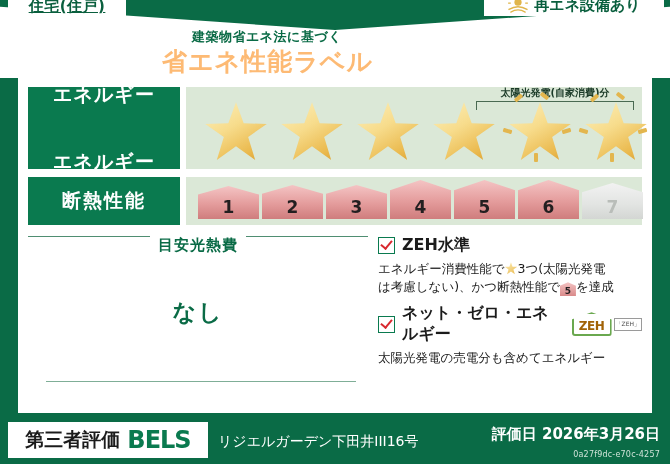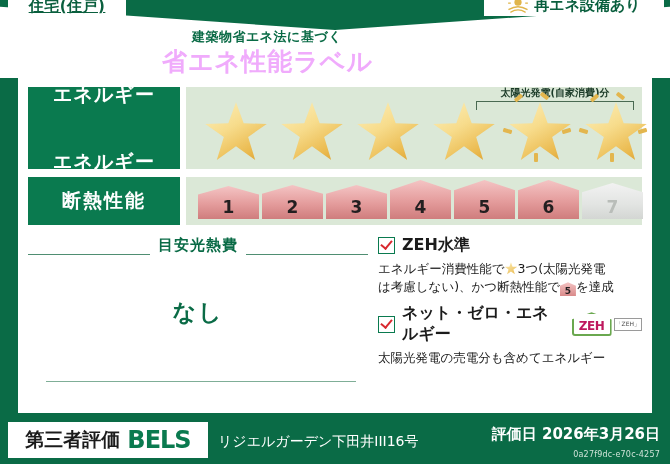--- a/index.html
+++ b/index.html
@@ -30,21 +30,21 @@
   .chevron{
     position:absolute;left:-10px;top:6px;width:690px;height:86px;background:#ffffff;
     clip-path:polygon(0% 0%,50% 28%,100% 0%,100% 100%,0% 100%);
   }
   .head-small{
     position:absolute;left:0;top:28px;width:534px;text-align:center;
     font-size:13px;font-weight:bold;color:#0a6b46;letter-spacing:.5px;
   }
   .head-big{
     position:absolute;left:0;top:45px;width:535px;text-align:center;
-    font-size:25px;font-weight:bold;color:#f0abfc;letter-spacing:1px;
+    font-size:25px;font-weight:bold;color:#fdba74;letter-spacing:1px;
   }
 
   
   .card{
     position:absolute;left:18px;top:78px;width:634px;height:335px;background:#ffffff;
   }
 
   
   .rate-row{position:relative;margin:9px 10px 0 10px;height:82px;}
   .rate-lbl{
@@ -96,21 +96,21 @@
     padding-bottom:3px;line-height:1;
   }
   .house.off .body{background:linear-gradient(180deg,#f2f2f2 0%,#e2e4e2 60%,#d3d6d3 100%);}
   .house.off .num{color:#b9bdb9;}
 
   
   .lower{position:absolute;left:10px;top:150px;right:10px;height:176px;display:flex;}
   .col-left{width:340px;position:relative;}
   .col-right{flex:1;position:relative;padding-left:10px;box-sizing:border-box;}
 
-  .cost-head{display:flex;align-items:flex-end;gap:8px;margin-top:8px;}
+  .cost-head{display:flex;align-items:flex-start;gap:8px;margin-top:8px;}
   .cost-head .rule{flex:1;height:1px;background:#4f8e72;}
   .cost-head .t{font-size:15px;font-weight:bold;color:#0a6b46;letter-spacing:1px;white-space:nowrap;}
   .cost-val{
     text-align:center;font-size:23px;font-weight:bold;color:#0a6b46;margin-top:42px;letter-spacing:2px;
   }
   .cost-rule-bot{position:absolute;left:18px;right:12px;bottom:22px;height:1px;background:#7fae97;}
 
   .zeh-item{margin-top:7px;}
   .zeh-head{display:flex;align-items:center;gap:7px;}
   .chk{
@@ -132,21 +132,21 @@
     background:linear-gradient(180deg,#f4c4c4,#d98a8a);
     clip-path:polygon(50% 0%,100% 26%,100% 100%,0% 100%,0% 26%);
     font-size:9px;font-weight:bold;color:#231f20;text-align:center;line-height:19px;
   }
   .zeh-logo{display:inline-flex;align-items:center;gap:2px;vertical-align:-5px;margin-left:4px;}
   .zeh-mark{
     width:40px;height:24px;border:2px solid #6aa84f;border-radius:3px;position:relative;
     display:flex;align-items:center;justify-content:center;box-sizing:border-box;
     clip-path:polygon(50% 0%,100% 30%,100% 100%,0% 100%,0% 30%);
   }
-  .zeh-mark b{font-size:12px;color:#be185d;letter-spacing:-.5px;padding-top:4px;}
+  .zeh-mark b{font-size:12px;color:#a16207;letter-spacing:-.5px;padding-top:4px;}
   .zeh-sub{font-size:6px;color:#4b4b4b;border:.5px solid #9a9a9a;padding:1px 1px;}
 
   
   .footer{position:absolute;left:0;bottom:0;width:670px;height:51px;}
   .bels{
     position:absolute;left:8px;bottom:6px;width:200px;height:36px;background:#fff;
     display:flex;align-items:center;justify-content:center;gap:7px;
   }
   .bels .jp{font-size:19px;font-weight:bold;color:#1b1b1b;letter-spacing:0;}
   .bels .en{font-size:24px;font-weight:bold;color:#0a7a4f;letter-spacing:-1px;}

